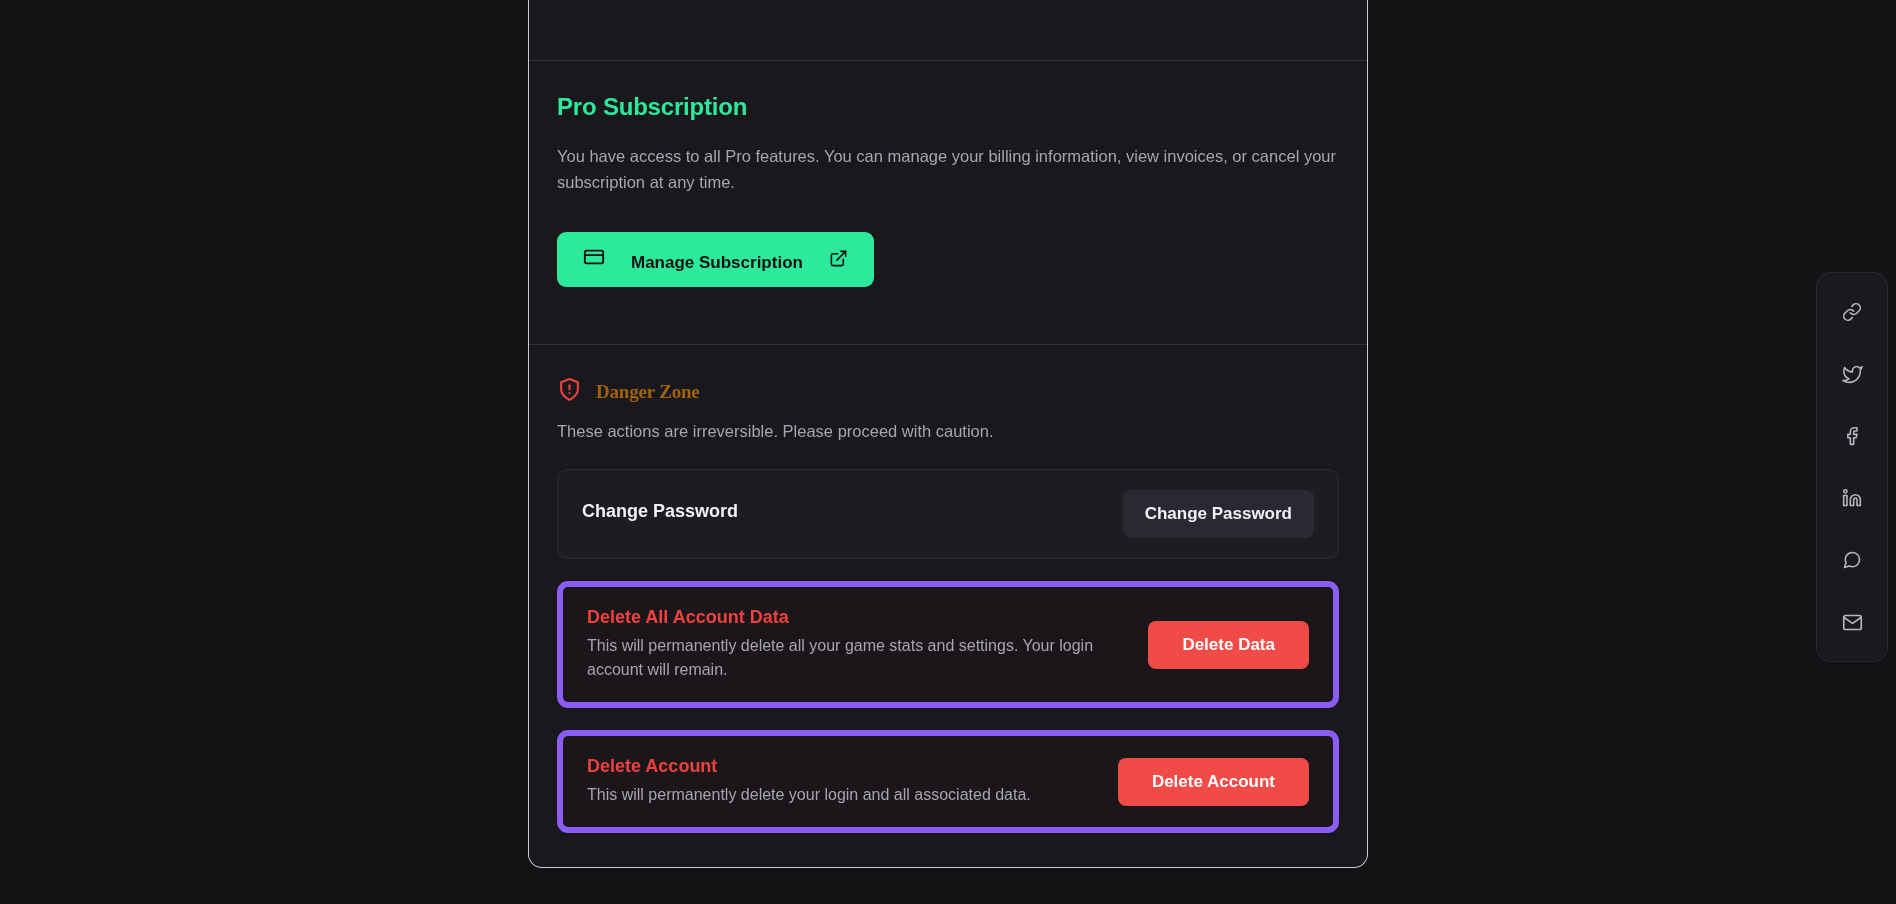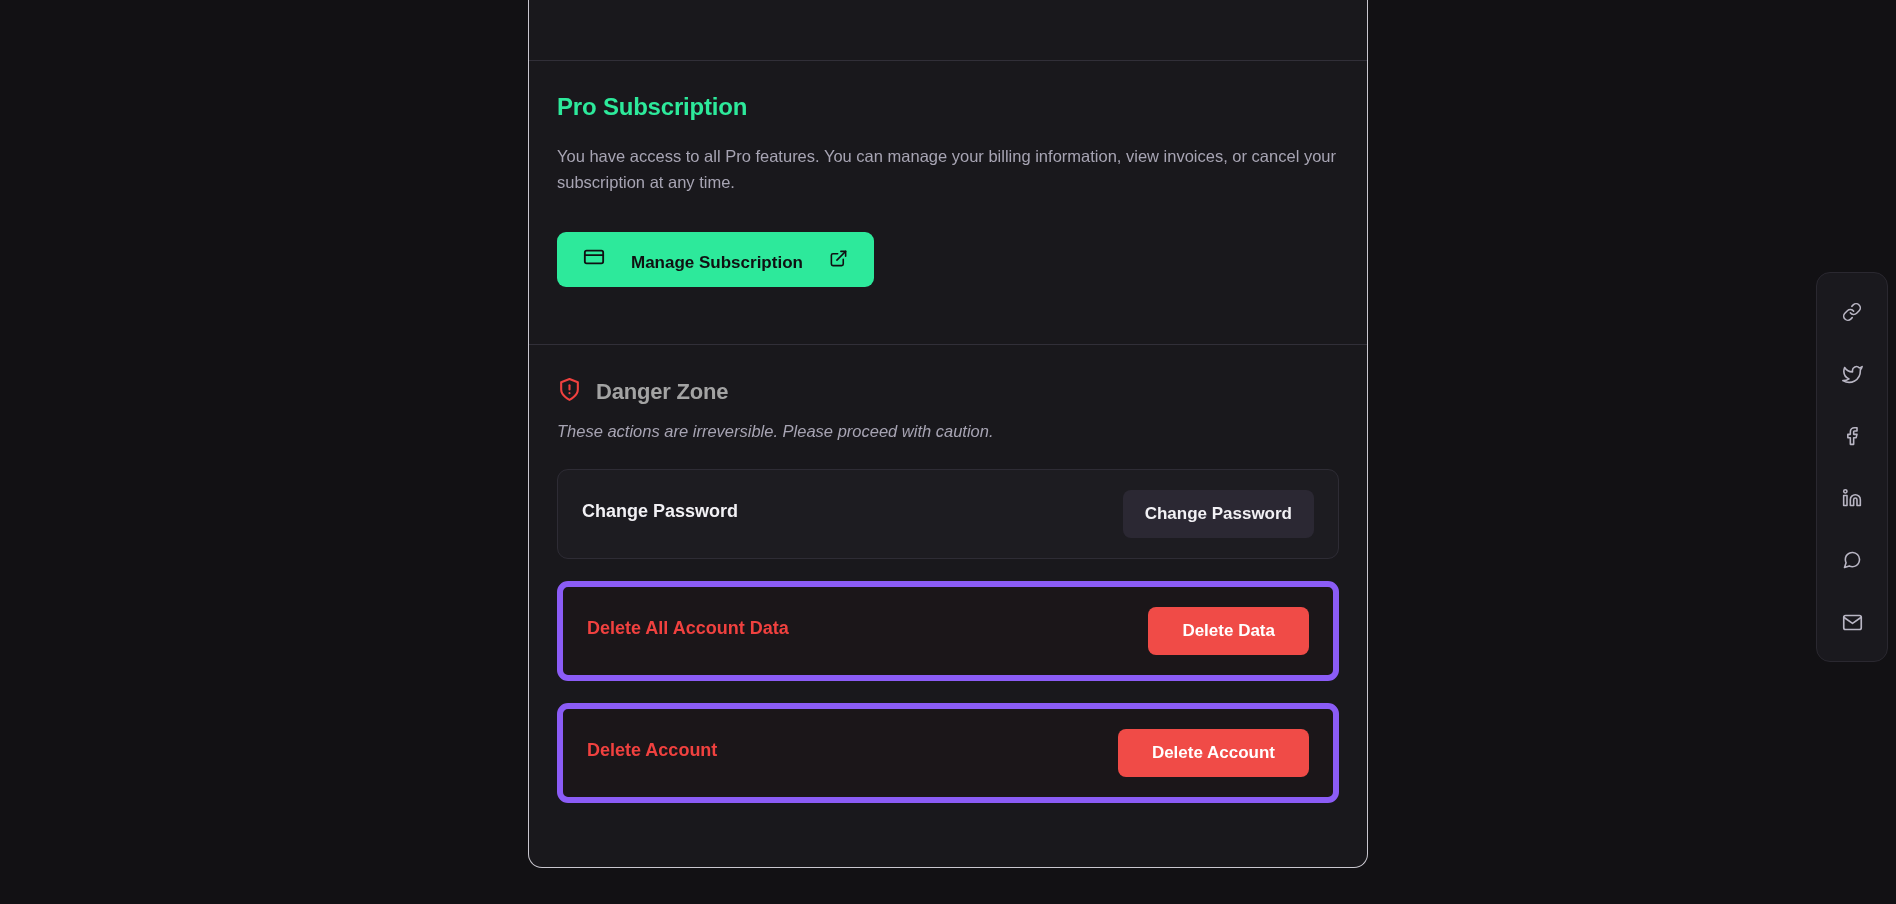--- a/index.html
+++ b/index.html
@@ -92,31 +92,31 @@
   }
 
   .danger-head {
     display: flex;
     align-items: center;
     gap: 14px;
     margin-bottom: 16px;
   }
 
   .danger-title {
-    font-size: 22px;
-    font-weight: bold;
-    color: #a3a3a3;
+    font-size: 19px;
+    font-weight: bold;
+    color: #a16207;
     letter-spacing: -0.2px;
+    font-family: Liberation Serif, serif;
   }
 
   .danger-subtitle {
     font-size: 16.5px;
     color: #A7A4B3;
     margin-bottom: 28px;
-    font-style: italic;
   }
 
   .action-row {
     display: flex;
     align-items: center;
     justify-content: space-between;
     border-radius: 11px;
     padding: 20px 24px;
     margin-bottom: 22px;
     gap: 24px;
@@ -255,27 +255,29 @@
       <div class="action-row row-neutral">
         <div class="row-text">
           <div class="row-title row-title-neutral">Change Password</div>
         </div>
         <button class="btn btn-change-pw">Change Password</button>
       </div>
 
       <div class="action-row row-danger">
         <div class="row-text">
           <div class="row-title row-title-danger">Delete All Account Data</div>
+          <div class="row-desc">This will permanently delete all your game stats and settings. Your login account will remain.</div>
         </div>
         <button class="btn btn-delete">Delete Data</button>
       </div>
 
       <div class="action-row row-danger row-danger-last">
         <div class="row-text">
           <div class="row-title row-title-danger">Delete Account</div>
+          <div class="row-desc">This will permanently delete your login and all associated data.</div>
         </div>
         <button class="btn btn-delete">Delete Account</button>
       </div>
 
     </section>
   </div>
 
   <div class="social-rail">
 
     <div class="social-link">

